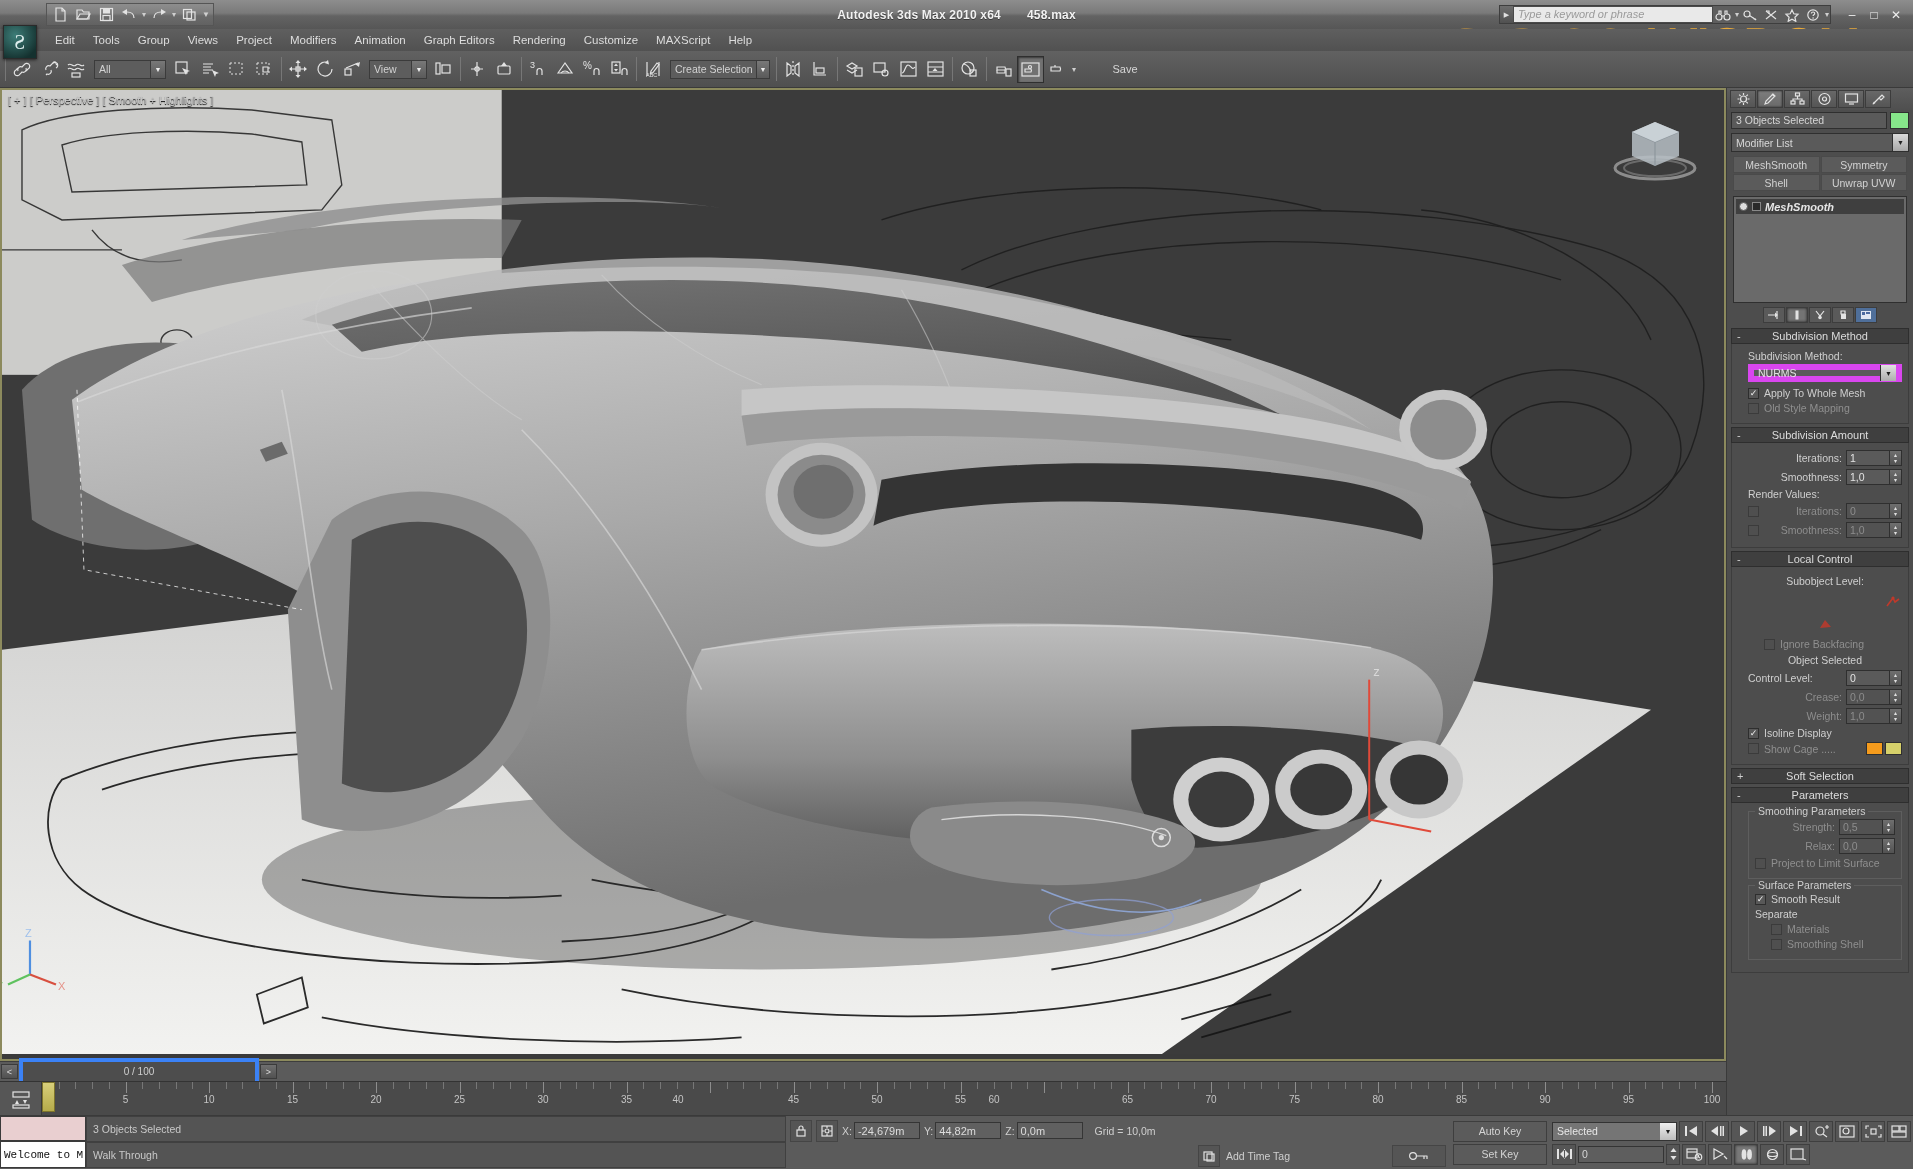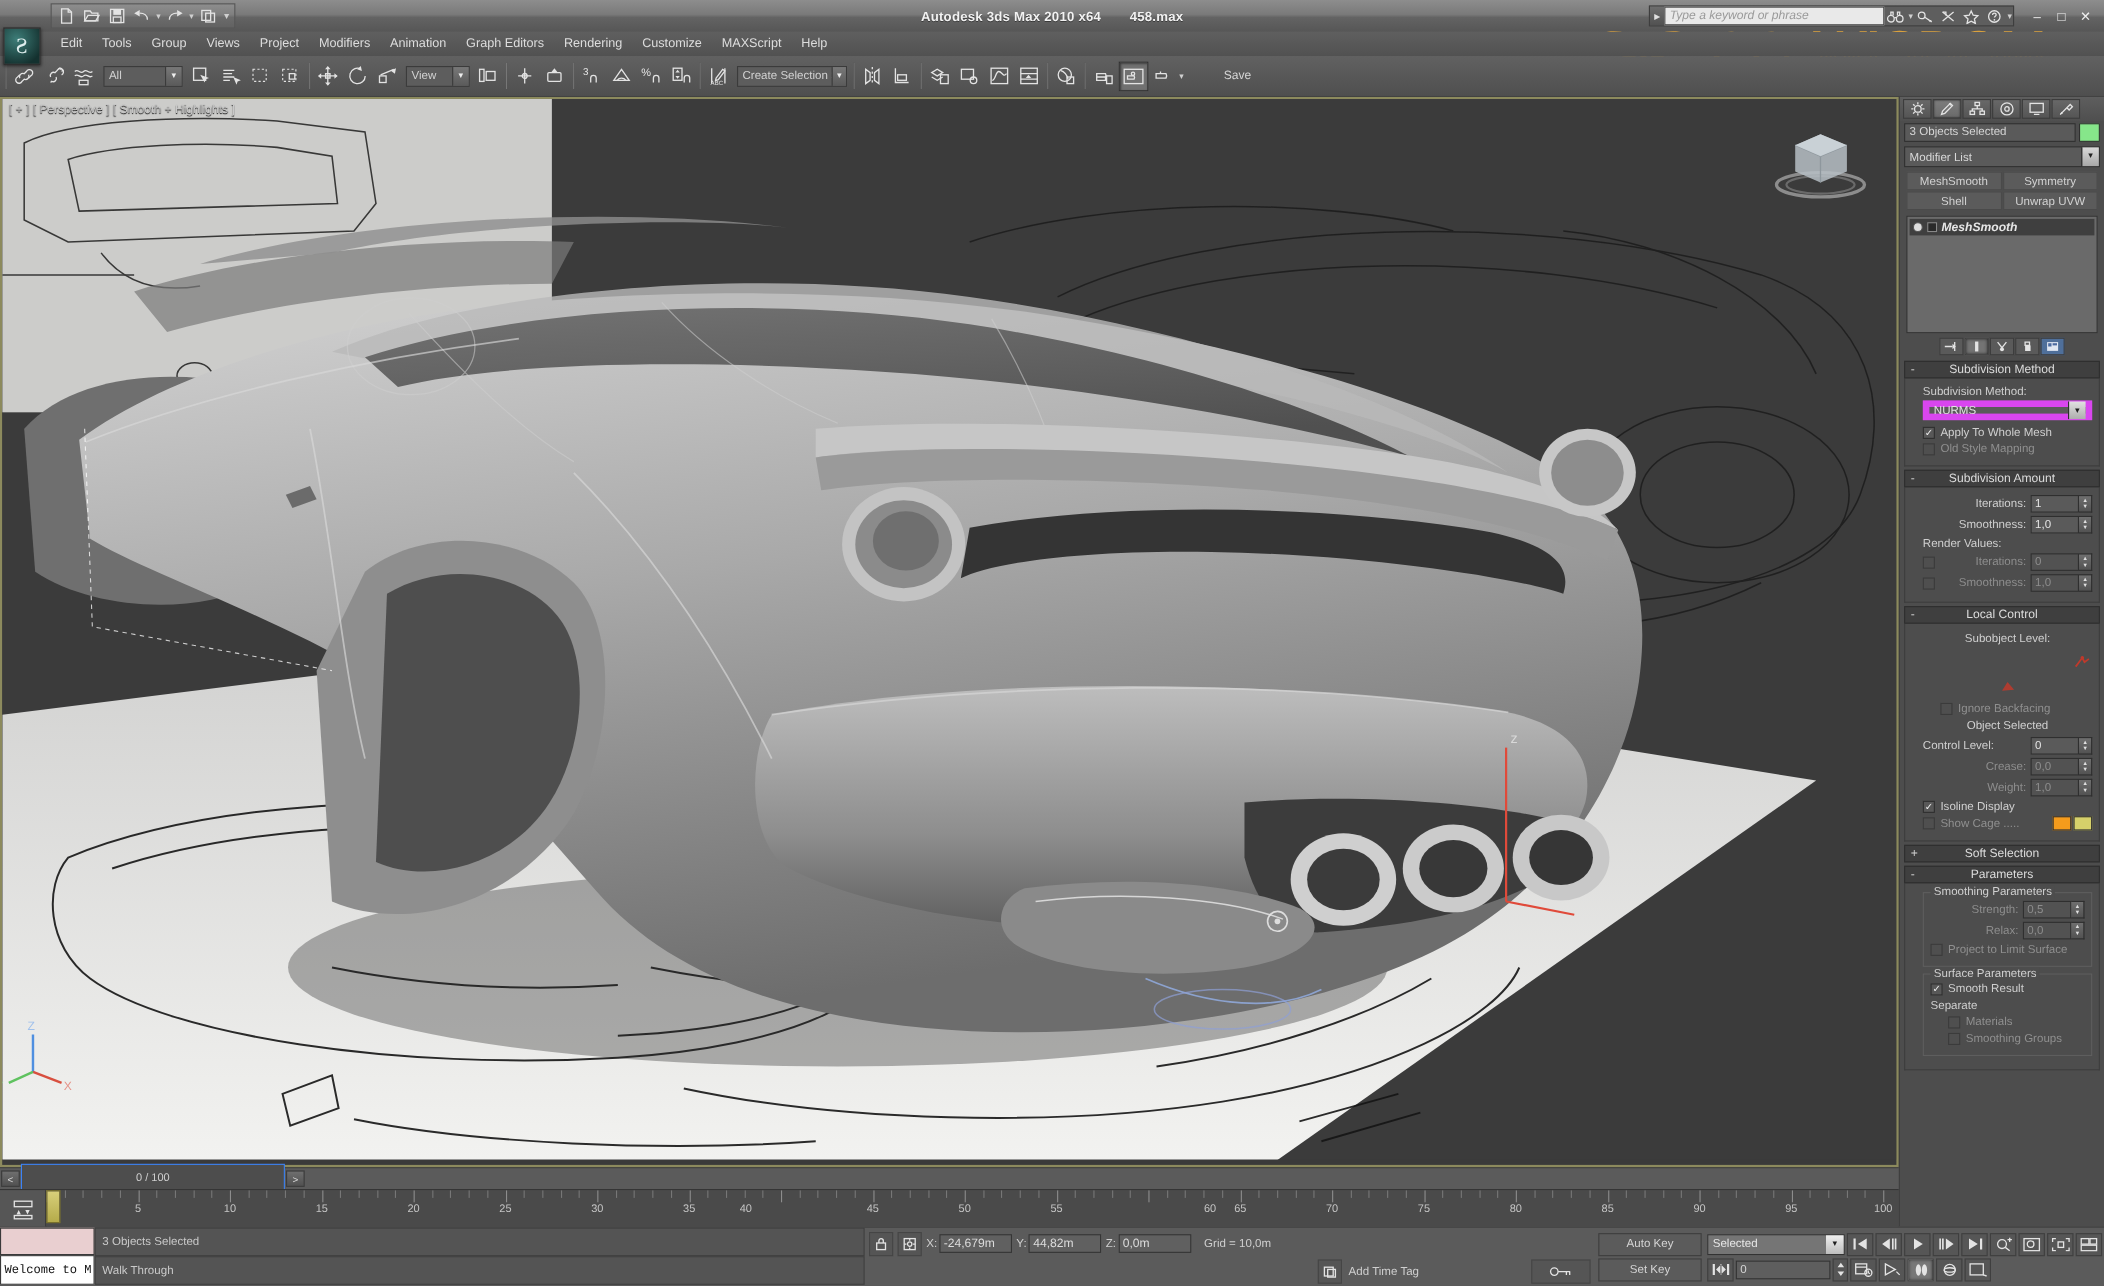--- a/index.html
+++ b/index.html
@@ -81,21 +81,21 @@
   .viewport{ position:relative; flex:1 1 auto; overflow:hidden;
      border:2px solid #8c8a5d; background:#3a3a3a;}
   .vp-inner{ position:absolute; inset:0; }
 
   
   .trackrow{ height:20px; flex:0 0 20px; display:flex; align-items:center;
      background:#5b5b5b; border-top:1px solid #3d3d3d; }
   .scrollL,.scrollR{ width:17px; height:15px; margin:0 1px;
       background:linear-gradient(#6f6f6f,#515151); border:1px solid #3b3b3b;
       display:flex;align-items:center;justify-content:center;font-size:9px;color:#ddd;}
-  .trackbar{ flex:1 1 auto; height:28px; background:#4d4d4d; border:1px solid #3b82f6;
+  .trackbar{ flex:1 1 auto; height:28px; background:#4d4d4d; border:4px solid #3b82f6;
       display:flex; align-items:center; justify-content:center; position:relative; }
   .trackbar .lbl{ font-size:10px; color:#cfcfcf; }
   .tbar-empty{ flex:1 1 auto; }
   .timeline{ height:34px; flex:0 0 34px; background:#4a4a4a; position:relative;
      border-top:1px solid #333; display:flex; }
   .tl-key{ width:42px; background:#565656; border-right:1px solid #3a3a3a;
      display:flex; align-items:center; justify-content:center; }
   .tl-ruler{ flex:1 1 auto; position:relative; background:#4a4a4a; overflow:hidden;}
   .tick{ position:absolute; top:0; width:1px; background:#8d8d8d; }
   .tick.major{ height:11px; } .tick.minor{ height:7px; background:#777;}
@@ -856,21 +856,21 @@
             <div class="tnum" style="left: 167px;">10</div>
             <div class="tnum" style="left: 250.5px;">15</div>
             <div class="tnum" style="left: 334px;">20</div>
             <div class="tnum" style="left: 417.5px;">25</div>
             <div class="tnum" style="left: 501px;">30</div>
             <div class="tnum" style="left: 584.5px;">35</div>
             <div class="tnum" style="left: 636px;">40</div>
             <div class="tnum" style="left: 751.5px;">45</div>
             <div class="tnum" style="left: 835px;">50</div>
             <div class="tnum" style="left: 918.5px;">55</div>
-            <div class="tnum" style="left: 1058px;">60</div>
+            <div class="tnum" style="left: 952px;">60</div>
             <div class="tnum" style="left: 1085.5px;">65</div>
             <div class="tnum" style="left: 1169px;">70</div>
             <div class="tnum" style="left: 1252.5px;">75</div>
             <div class="tnum" style="left: 1336px;">80</div>
             <div class="tnum" style="left: 1419.5px;">85</div>
             <div class="tnum" style="left: 1503px;">90</div>
             <div class="tnum" style="left: 1586.5px;">95</div>
             <div class="tnum" style="left: 1670px;">100</div>
           </div>
         <div class="slider"></div>
@@ -1144,21 +1144,21 @@
                 <span class="box">✓</span>
                 <span>Smooth Result</span>
               </div>
               <div class="lblrow">Separate</div>
               <div class="chk dim" style="padding-left:16px;">
                 <span class="box"></span>
                 <span>Materials</span>
               </div>
               <div class="chk dim" style="padding-left:16px;">
                 <span class="box"></span>
-                <span>Smoothing Groups</span>
+                <span>Smoothing Shell</span>
               </div>
             </div>
           </div>
         </div>
       </div>
     </div>
   </div>
 
   <div class="statuswrap">
     <div class="maxscript">

